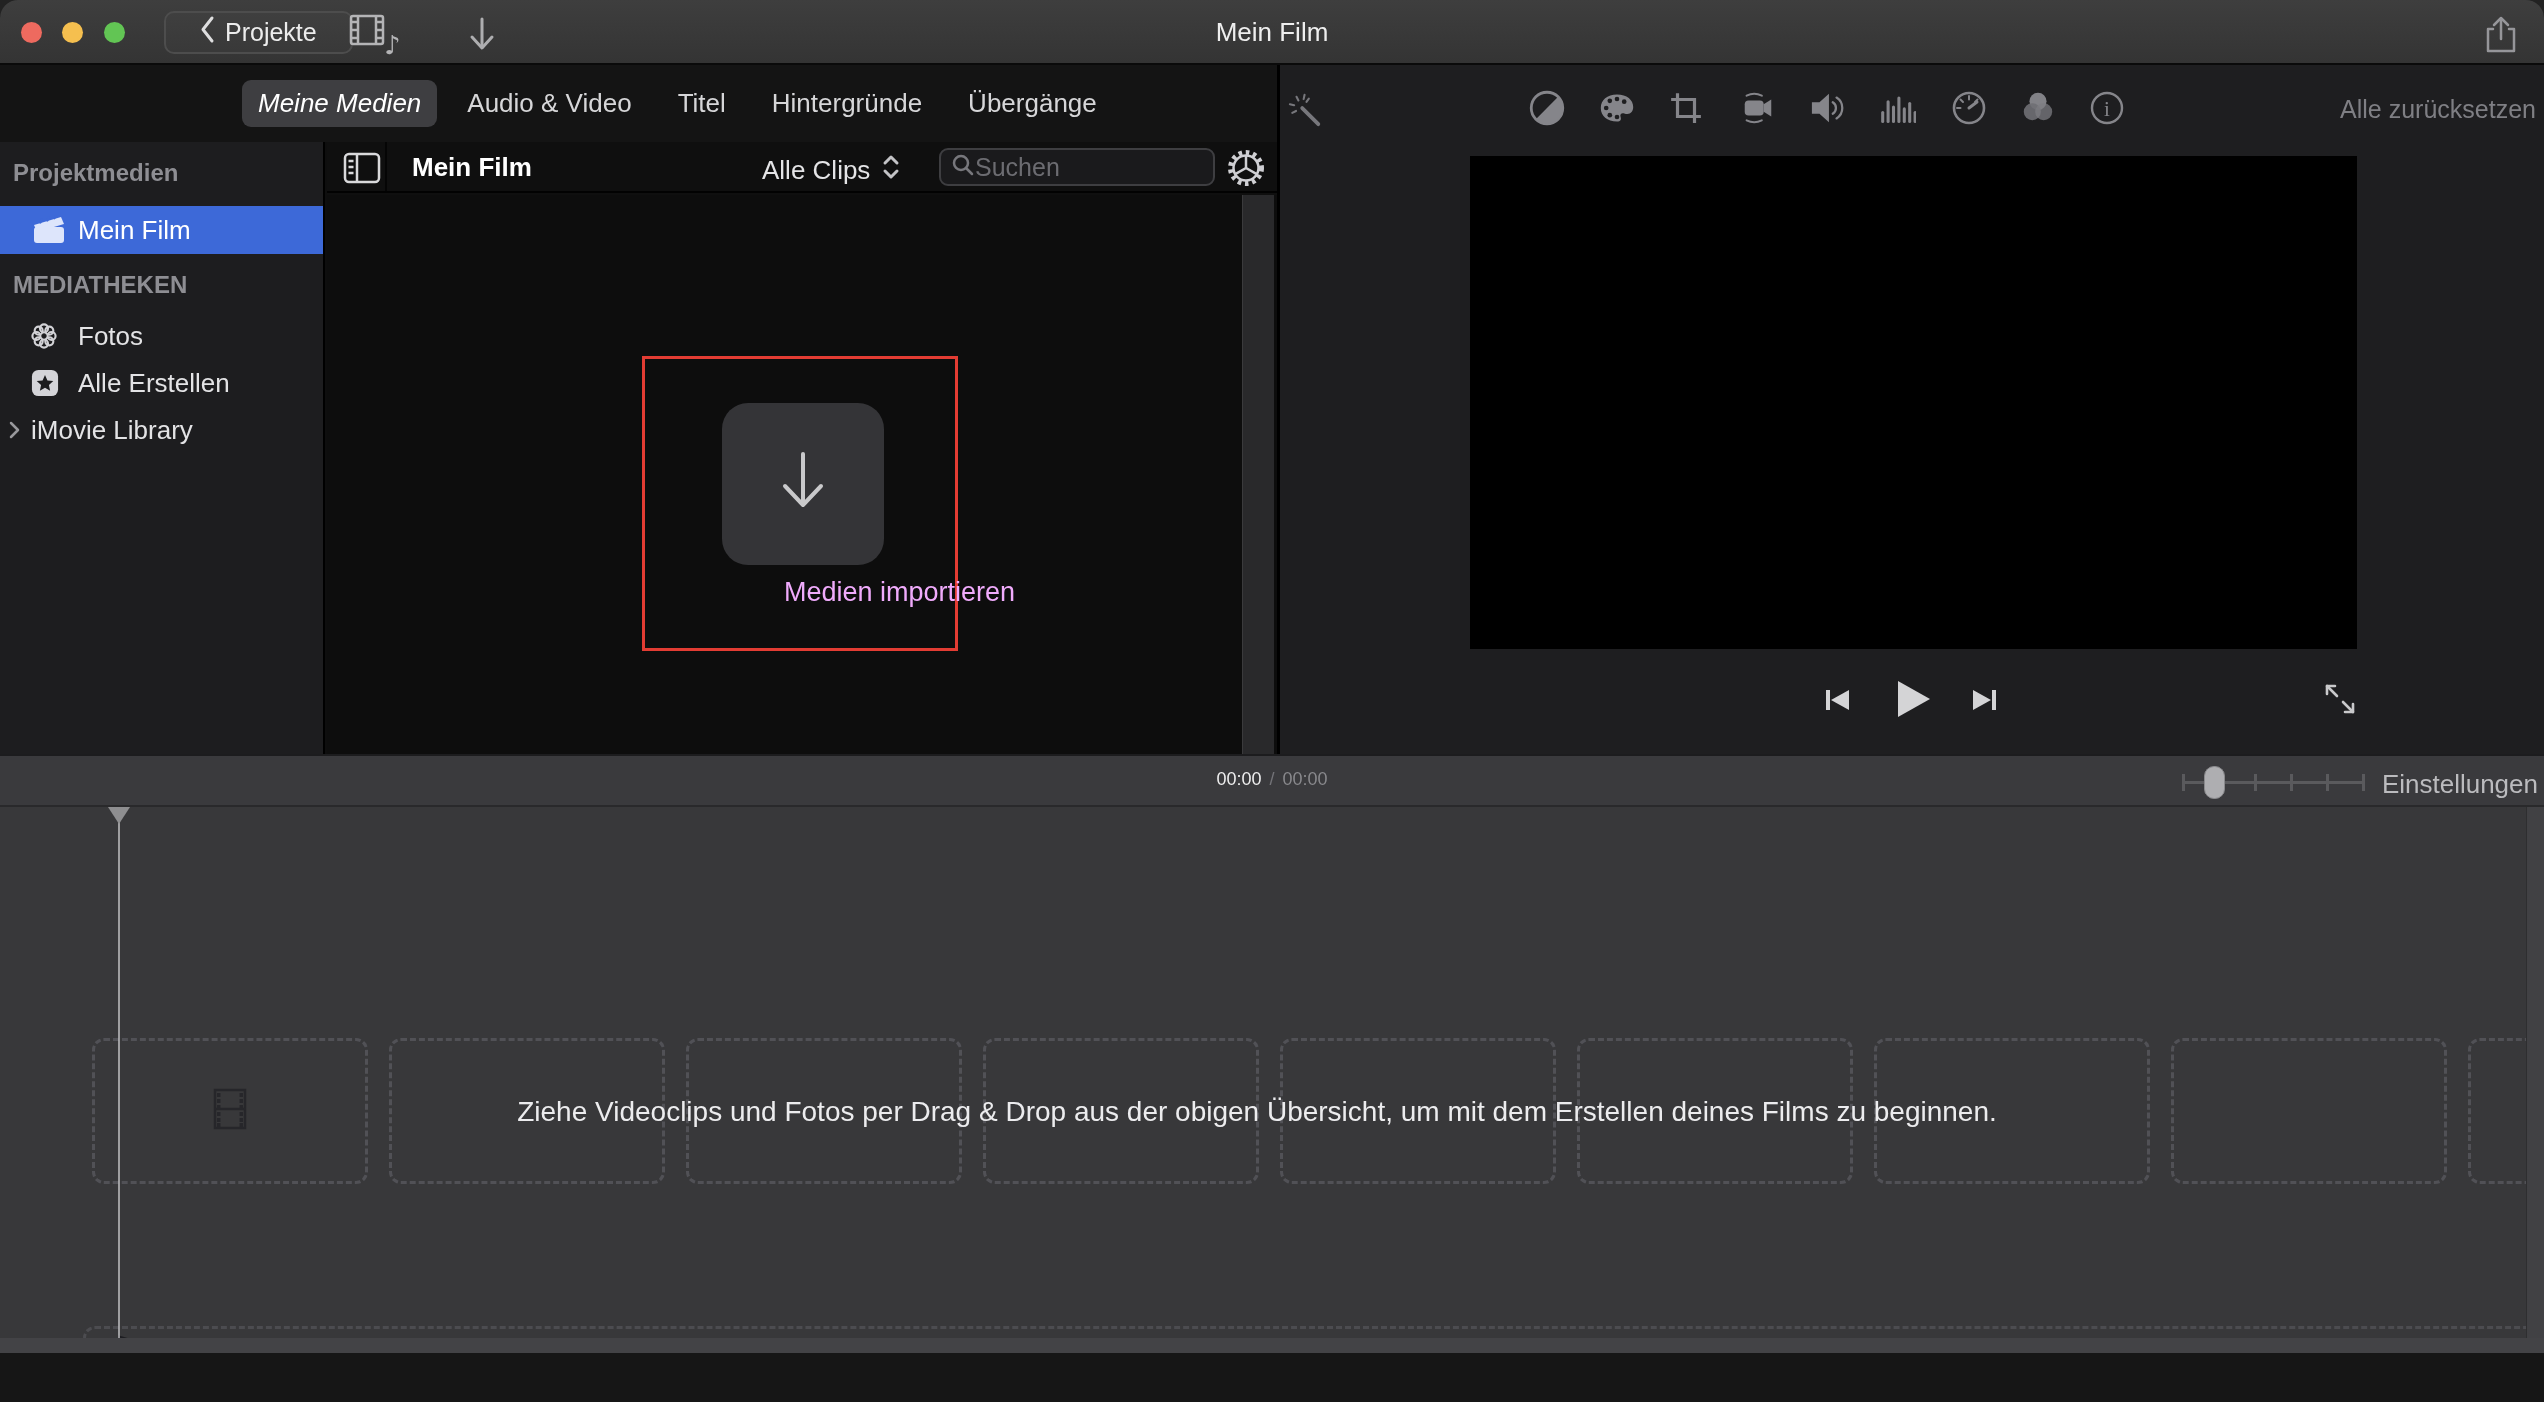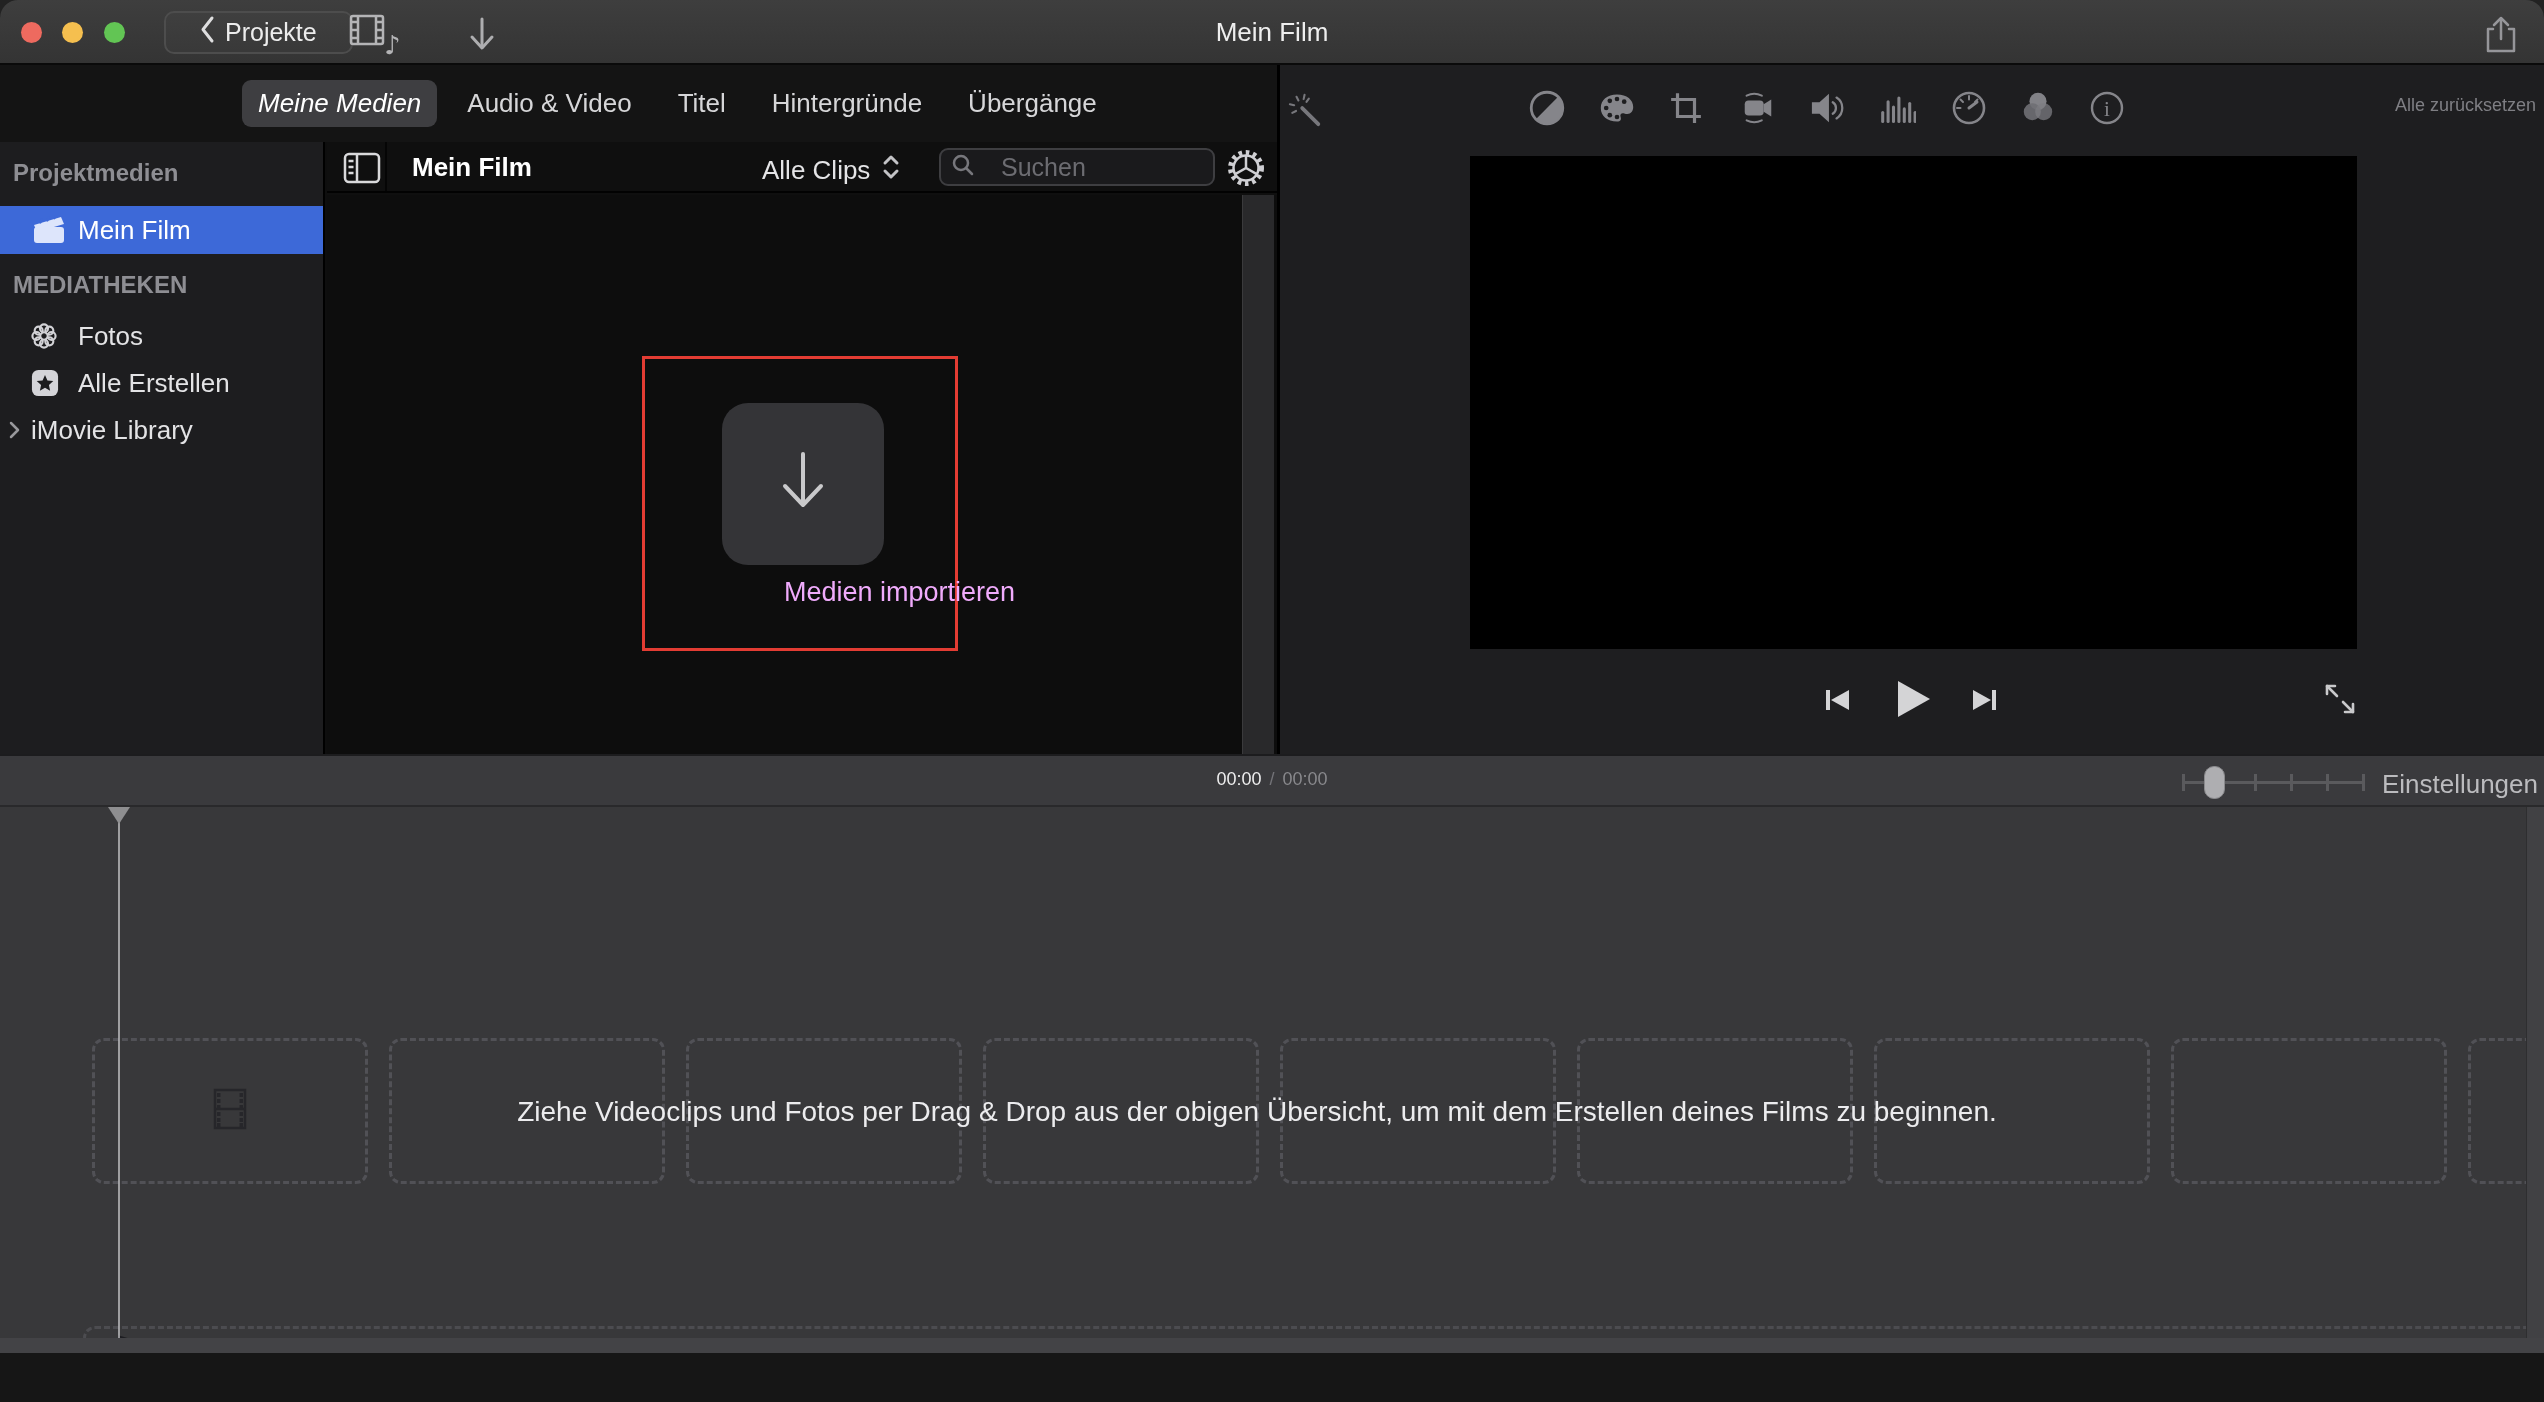--- a/index.html
+++ b/index.html
@@ -44,42 +44,42 @@
 
   .browser { position:absolute; top:77px; left:327px; right:0; bottom:0; background:#0f0f0f; }
   .browser-header { position:absolute; top:0; left:0; right:0; height:51px;
                     border-bottom:2px solid #020202; }
   .bh-toggle { position:absolute; left:16px; top:10px; }
   .bh-sep { position:absolute; left:58px; top:0; bottom:0; width:2px; background:#050505; }
   .bh-title { position:absolute; left:85px; top:10px; font-size:26px; font-weight:bold; color:#fff; }
   .bh-filter { position:absolute; left:435px; top:11px; font-size:26px; color:#e4e4e6; display:flex; gap:12px; align-items:center; }
   .search { position:absolute; left:612px; top:6px; width:276px; height:38px;
             border:2px solid #3e3e41; border-radius:9px; background:#1a1a1c;
-            display:flex; align-items:center; padding-left:10px; gap:26px; }
+            display:flex; align-items:center; padding-left:10px; gap:0; }
   .search input { background:transparent; border:none; outline:none; width:200px;
                   font-size:25px; color:#d0d0d0; font-family:"Liberation Sans",sans-serif; }
   .search input::placeholder { color:#6c6c71; }
   .bh-gear { position:absolute; left:898px; top:5px; }
 
   .browser-content { position:absolute; top:53px; left:0; right:0; bottom:0; background:#0d0d0d; }
   .scroll-strip { position:absolute; right:3px; top:0; bottom:0; width:32px;
                   background:#29292b; border-left:1px solid #3a3a3c; }
   .red-box { position:absolute; left:315px; top:161px; width:316px; height:295px;
              border:3px solid #e23c33; }
   .import-btn { position:absolute; left:77px; top:44px; width:162px; height:162px;
                 border-radius:26px; background:#343437; display:flex; align-items:center;
                 justify-content:center; }
   .import-label { position:absolute; left:-60px; right:-60px; top:218px; text-align:right;
                   font-size:27px; color:#f0abfc; }
 
   
   .viewer { flex:1; position:relative; background:#1e1e20; }
   .v-icon { position:absolute; top:25px; width:36px; height:36px; display:flex;
             align-items:center; justify-content:center; }
-  .reset-label { position:absolute; right:8px; top:30px; font-size:18px; color:#7f7f84; }
+  .reset-label { position:absolute; right:8px; top:30px; font-size:25px; color:#7f7f84; }
   .video { position:absolute; left:190px; top:91px; width:887px; height:493px; background:#000; }
   .transport { position:absolute; }
 
   
   .tl-toolbar { position:absolute; top:754px; left:0; width:2544px; height:53px;
                 background:#3a3a3d; border-top:2px solid #1c1c1e; border-bottom:2px solid #29292b; }
   .time-display { position:absolute; left:0; right:0; top:13px; text-align:center; font-size:18px; }
   .time-cur { color:#ededee; } .time-sep { color:#737378; padding:0 8px; } .time-tot { color:#88888c; }
   .zoom-slider { position:absolute; left:2182px; top:10px; width:183px; height:33px; }
   .zs-line { position:absolute; left:0; right:0; top:15px; height:3px; background:#5a5a5d; }

